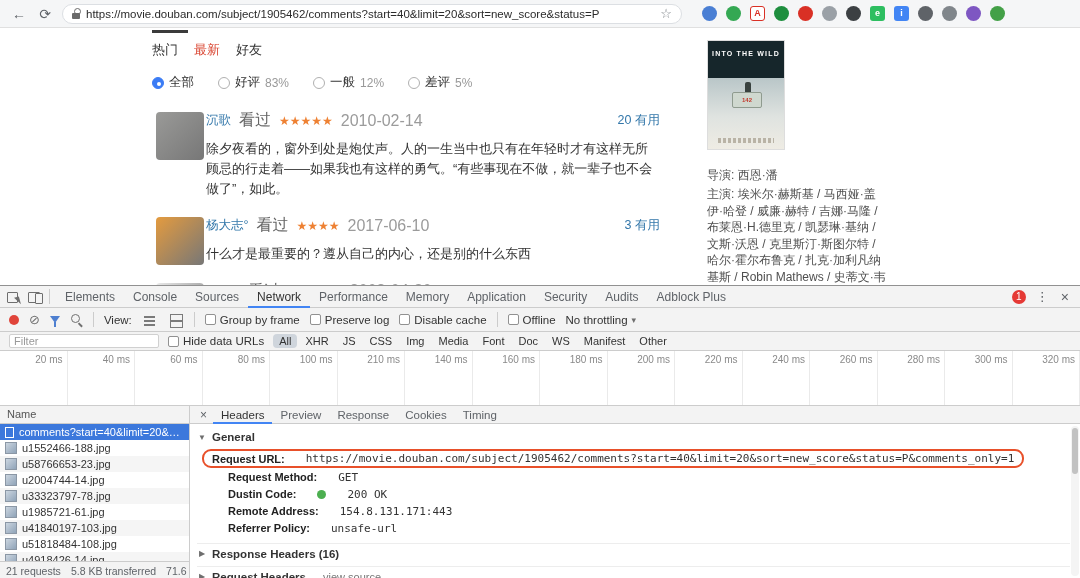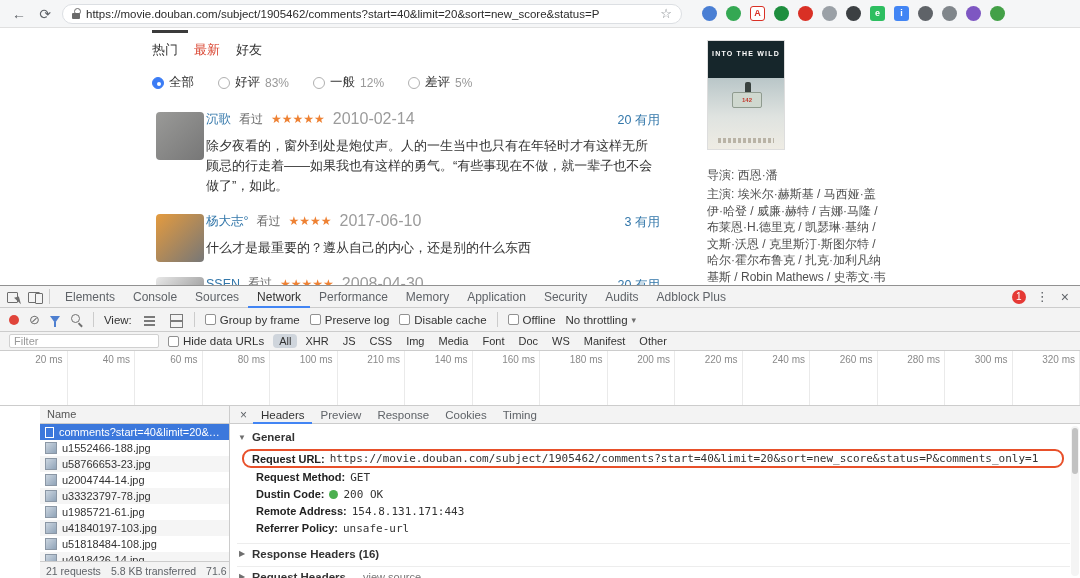--- a/index.html
+++ b/index.html
@@ -34,21 +34,21 @@
   .rfilter{display:flex;align-items:center;gap:5px;}
   .radio{width:12px;height:12px;border:1px solid #b0b0b0;border-radius:50%;background:#fff;position:relative;flex:none;}
   .radio.on{background:#3b7cf5;border-color:#3b7cf5;}
   .radio.on::after{content:"";position:absolute;left:4px;top:4px;width:4px;height:4px;background:#fff;border-radius:50%;}
   .pct{color:#999;font-size:12px;}
   .clist{position:absolute;top:76px;left:6px;right:0;}
   .comment{position:relative;padding:6px 0 10px 0;min-height:62px;}
   .avatar{position:absolute;left:0;top:8px;width:48px;height:48px;border-radius:4px;}
   .c-head{margin-left:50px;display:flex;align-items:center;gap:8px;font-size:12.5px;}
   .cuser{color:var(--link-blue);}
-  .cact{color:#666;font-size:12px;}
+  .cact{color:#666;font-size:16px;}
   .cstars{color:var(--star-orange);font-size:12px;}
   .cdate{color:#9b9b9b;font-size:16px;}
   .cuseful{position:absolute;right:6px;top:8px;color:var(--link-blue);font-size:12.5px;}
   .c-body{margin:8px 12px 0 50px;font-size:13px;line-height:1.55;color:#333;}
 
   .sidebar{position:absolute;left:707px;top:12px;width:180px;}
   .poster{position:relative;width:78px;height:110px;overflow:hidden;border:1px solid #ddd;
     background:linear-gradient(180deg,#16262b 0%,#16262b 34%,#b9c6c8 34%,#dfe3e0 70%,#efece4 100%);}
   .ptitle{position:absolute;top:9px;left:0;right:0;text-align:center;color:#fff;font-size:7px;letter-spacing:1.2px;font-weight:bold;}
   .pperson{position:absolute;left:37px;top:41px;width:6px;height:10px;background:#39423f;border-radius:2px 2px 0 0;}
@@ -101,21 +101,21 @@
   .finput{width:150px;height:14px;font-size:11px;border:1px solid #d0d0d0;border-radius:2px;padding:0 4px;color:#333;
     font-family:"Liberation Sans","DejaVu Sans",sans-serif;}
   .finput::placeholder{color:#999;}
   .chips{display:flex;align-items:center;gap:2px;}
   .chip{padding:1px 6px;border-radius:4px;font-size:11px;color:#333;white-space:nowrap;cursor:default;}
   .chip.active{background:#cfd5dc;}
 
   .dt-timeline{height:55px;display:flex;background:#fff;border-bottom:1px solid #ccc;overflow:hidden;}
   .tick{flex:1;border-right:1px solid #eaeaea;font-size:10px;color:#8a8a8a;text-align:right;padding:3px 4px 0 0;white-space:nowrap;}
 
-  .dt-body{display:flex;height:173px;background:#fff;padding-left:40px;}
+  .dt-body{display:flex;height:173px;background:#fff;}
   .dt-left{width:190px;flex:none;border-right:1px solid #ccc;display:flex;flex-direction:column;}
   .colhead{height:18px;background:#f3f3f3;border-bottom:1px solid #ccc;font-size:11px;color:#555;padding:2px 7px;}
   .nrows{flex:1;overflow:hidden;}
   .nrow{height:16px;display:flex;align-items:center;gap:5px;padding:0 5px;font-size:11px;color:#333;cursor:default;}
   .nrow.alt{background:#f5f5f5;}
   .nrow.selected{background:var(--selected-row-blue);color:#fff;}
   .ric-doc{width:9px;height:11px;background:#fff;border:1px solid #9aa2aa;flex:none;}
   .selected .ric-doc{background:transparent;border-color:#fff;}
   .ric-img{width:12px;height:12px;background:linear-gradient(135deg,#ccd6e0,#8fa3b8);border:1px solid #8b97a5;flex:none;}
   .rname{white-space:nowrap;overflow:hidden;text-overflow:ellipsis;}
@@ -127,21 +127,21 @@
   .xsmall{font-size:12px;color:#5f6368;padding:0 6px;}
   .dtabwrap{display:flex;align-items:center;height:18px;}
   .dtab{padding:0 8px;line-height:18px;font-size:11.5px;color:#5f6368;white-space:nowrap;cursor:default;}
   .dtab.active{color:#333;box-shadow:inset 0 -2px 0 #4285f4;}
   .hdrs{flex:1;overflow:hidden;padding:4px 10px 0 7px;}
   .sechead{height:18px;display:flex;align-items:center;gap:5px;font-weight:bold;font-size:11.5px;color:#333;}
   .sechead.sub{border-top:1px solid #ededed;margin-top:5px;padding-top:2px;}
   .tri{font-size:8px;color:#6e6e6e;font-weight:normal;width:10px;text-align:center;}
   .vsrc{font-weight:normal;color:#777;font-size:11px;margin-left:12px;}
   .fields{padding:2px 0 1px 15px;}
-  .field{display:flex;align-items:center;gap:5px;min-height:16px;margin:1px 4px;font-size:11px;}
+  .field{display:flex;align-items:center;gap:21px;min-height:16px;margin:1px 16px;font-size:11px;}
   .fkey{font-weight:bold;color:#222;white-space:nowrap;}
   .fval{font-family:"DejaVu Sans Mono","Liberation Mono",monospace;font-size:11px;color:#333;white-space:nowrap;overflow:hidden;}
   .field.hl{border:2px solid var(--annotation-orange);border-radius:9px;padding:1px 8px;margin-left:-10px;width:822px;background:#fff;}
   .dot{width:9px;height:9px;border-radius:50%;background:var(--status-green);flex:none;}
   .scrolltrack{position:absolute;right:1px;top:20px;width:8px;height:150px;background:#f4f4f4;border-radius:4px;}
   .scrollthumb{position:absolute;left:1px;top:2px;width:6px;height:46px;background:#c2c2c2;border-radius:3px;}
 </style>
 </head>
 <body>
 

